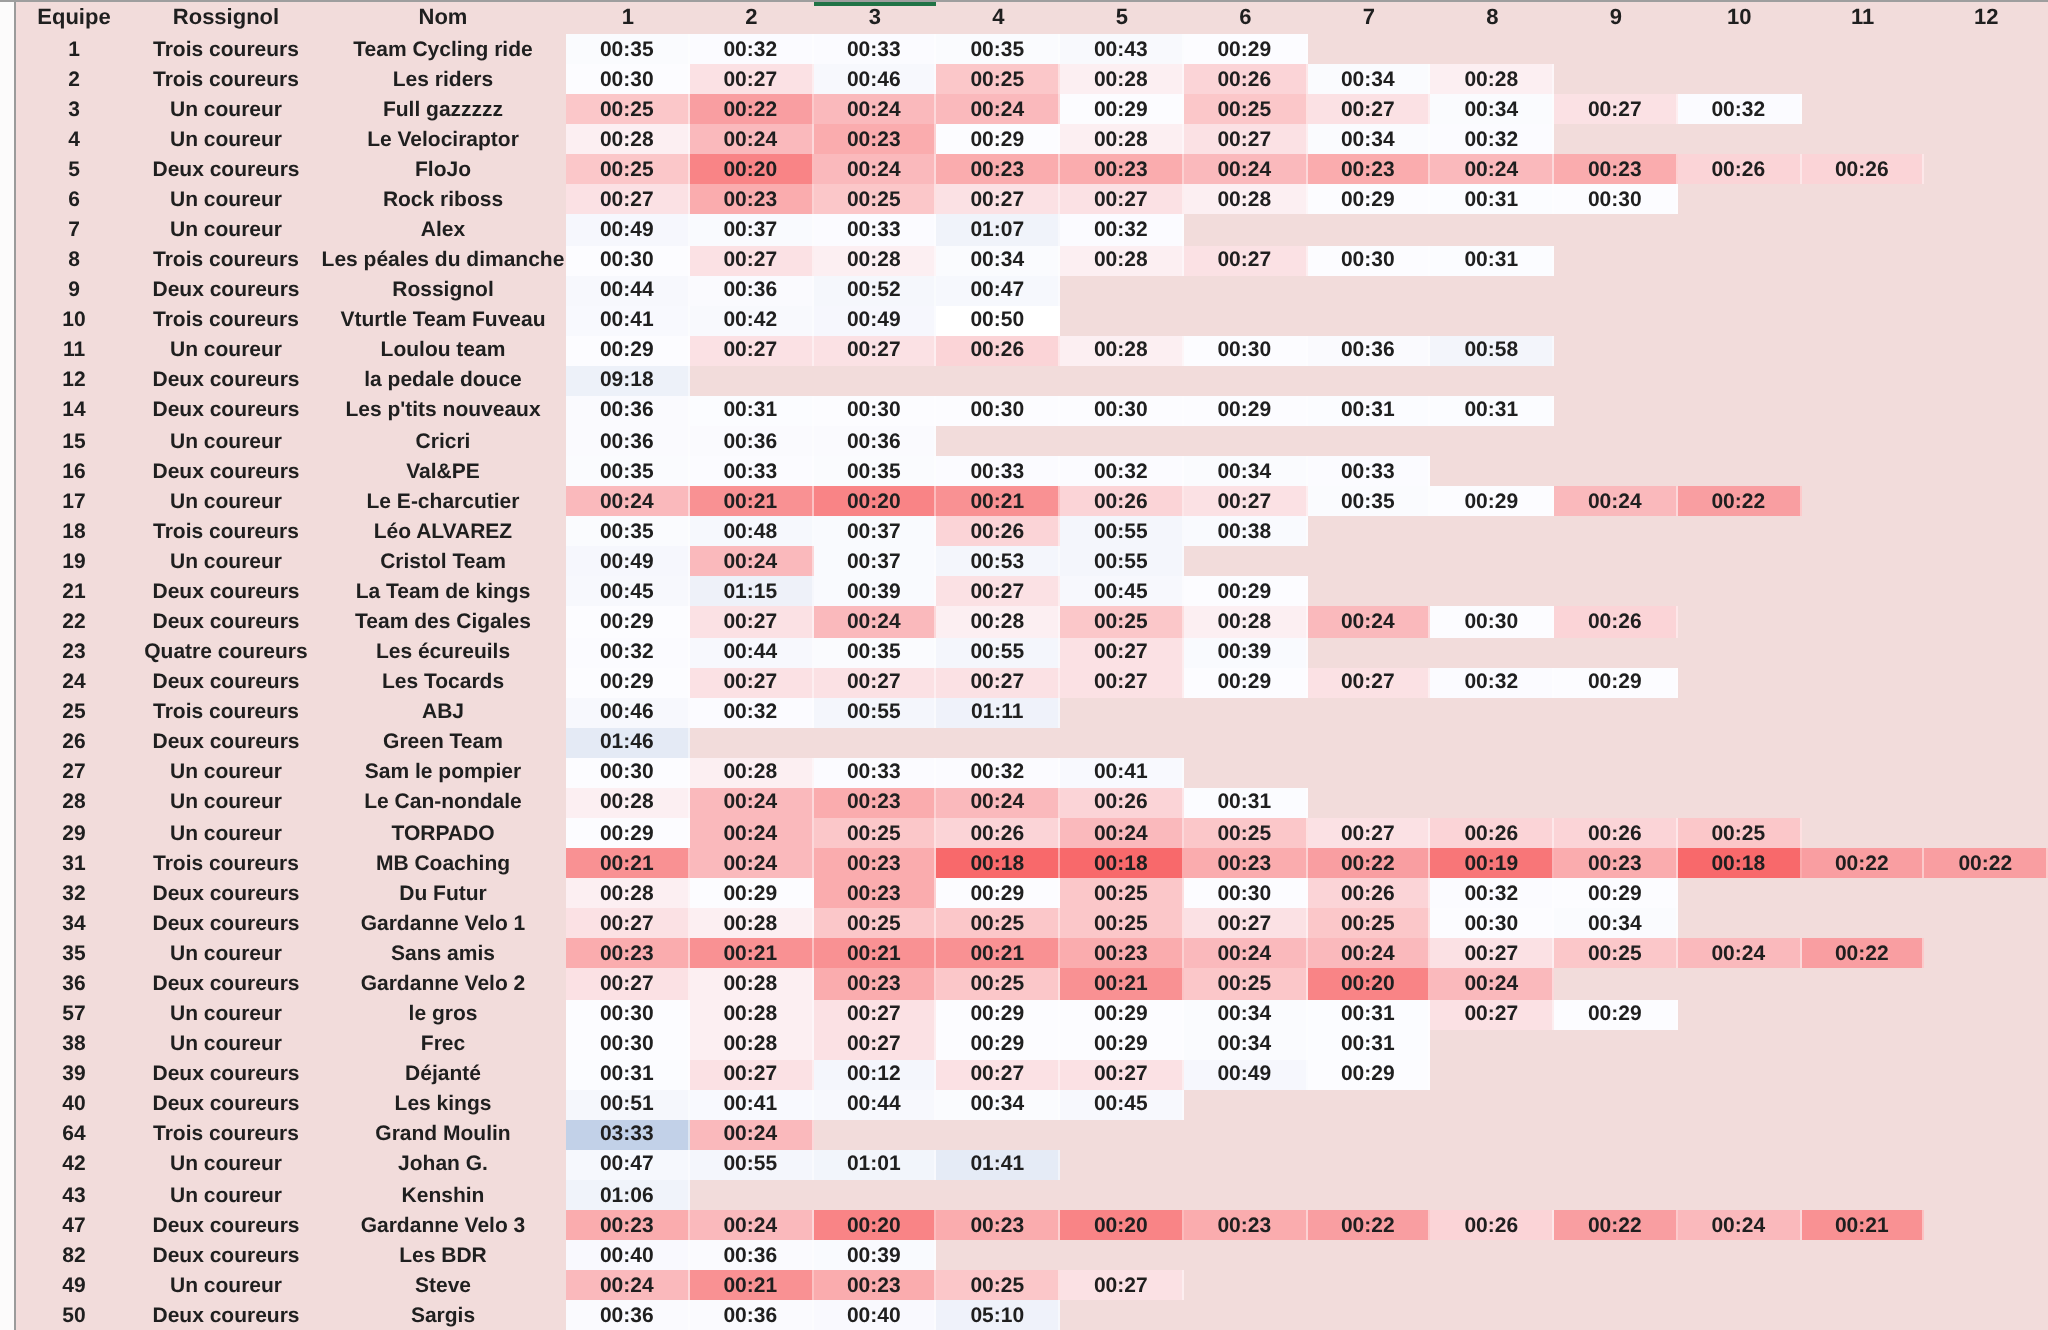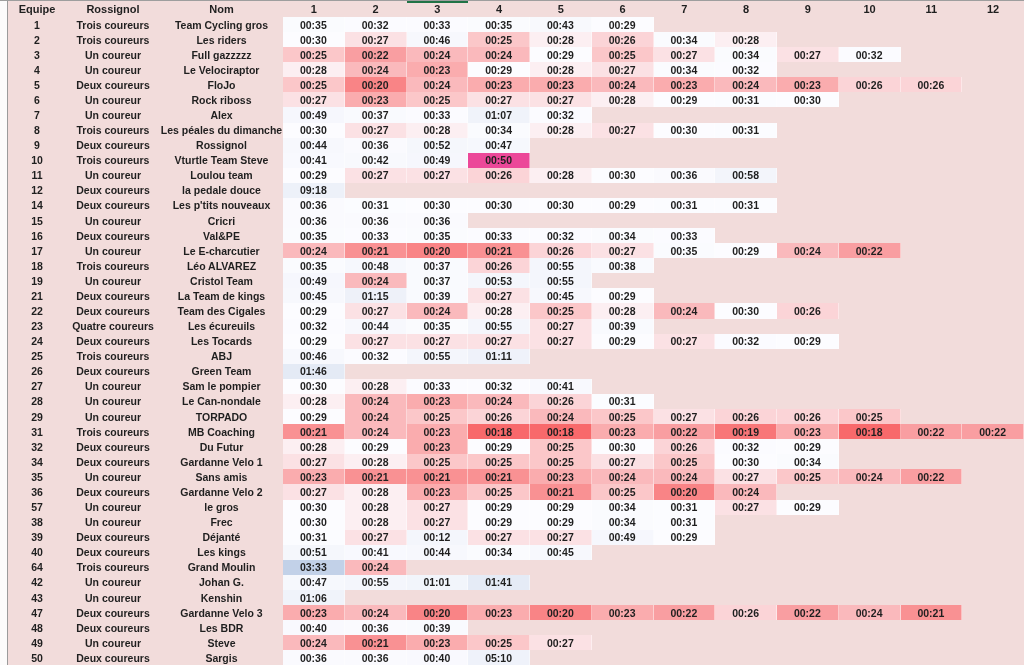--- a/index.html
+++ b/index.html
@@ -62,21 +62,21 @@
         <div class="cell hcell">8</div>
         <div class="cell hcell">9</div>
         <div class="cell hcell">10</div>
         <div class="cell hcell">11</div>
         <div class="cell hcell">12</div>
       </div>
 
   <div class="row">
         <div class="cell">1</div>
         <div class="cell">Trois coureurs</div>
-        <div class="cell">Team Cycling gros</div>
+        <div class="cell">Team Cycling ride</div>
         <div class="cell time filled" style="background: rgb(250, 251, 254);">00:35</div>
         <div class="cell time filled" style="background: rgb(251, 251, 255);">00:32</div>
         <div class="cell time filled" style="background: rgb(251, 251, 255);">00:33</div>
         <div class="cell time filled" style="background: rgb(250, 251, 254);">00:35</div>
         <div class="cell time filled" style="background: rgb(248, 249, 253);">00:43</div>
         <div class="cell time filled" style="background: rgb(252, 252, 255);">00:29</div>
         <div class="cell time"></div>
         <div class="cell time"></div>
         <div class="cell time"></div>
         <div class="cell time"></div>
@@ -215,25 +215,25 @@
         <div class="cell time"></div>
         <div class="cell time"></div>
         <div class="cell time"></div>
         <div class="cell time"></div>
         <div class="cell time"></div>
         <div class="cell time"></div>
       </div>
       <div class="row">
         <div class="cell">10</div>
         <div class="cell">Trois coureurs</div>
-        <div class="cell">Vturtle Team Steve</div>
+        <div class="cell">Vturtle Team Fuveau</div>
         <div class="cell time filled" style="background: rgb(248, 249, 254);">00:41</div>
         <div class="cell time filled" style="background: rgb(248, 249, 253);">00:42</div>
         <div class="cell time filled" style="background: rgb(246, 247, 253);">00:49</div>
-        <div class="cell time filled" style="background: #ec4899;">00:50</div>
+        <div class="cell time filled" style="background: #ffffff;">00:50</div>
         <div class="cell time"></div>
         <div class="cell time"></div>
         <div class="cell time"></div>
         <div class="cell time"></div>
         <div class="cell time"></div>
         <div class="cell time"></div>
         <div class="cell time"></div>
         <div class="cell time"></div>
       </div>
       <div class="row">
@@ -740,21 +740,21 @@
         <div class="cell time filled" style="background: rgb(249, 132, 134);">00:20</div>
         <div class="cell time filled" style="background: rgb(250, 172, 174);">00:23</div>
         <div class="cell time filled" style="background: rgb(249, 158, 161);">00:22</div>
         <div class="cell time filled" style="background: rgb(251, 212, 215);">00:26</div>
         <div class="cell time filled" style="background: rgb(249, 158, 161);">00:22</div>
         <div class="cell time filled" style="background: rgb(250, 185, 188);">00:24</div>
         <div class="cell time filled" style="background: rgb(249, 145, 147);">00:21</div>
         <div class="cell time"></div>
       </div>
       <div class="row">
-        <div class="cell">48</div>
+        <div class="cell">82</div>
         <div class="cell">Deux coureurs</div>
         <div class="cell">Les BDR</div>
         <div class="cell time filled" style="background: rgb(249, 249, 254);">00:40</div>
         <div class="cell time filled" style="background: rgb(250, 250, 254);">00:36</div>
         <div class="cell time filled" style="background: rgb(249, 250, 254);">00:39</div>
         <div class="cell time"></div>
         <div class="cell time"></div>
         <div class="cell time"></div>
         <div class="cell time"></div>
         <div class="cell time"></div>

